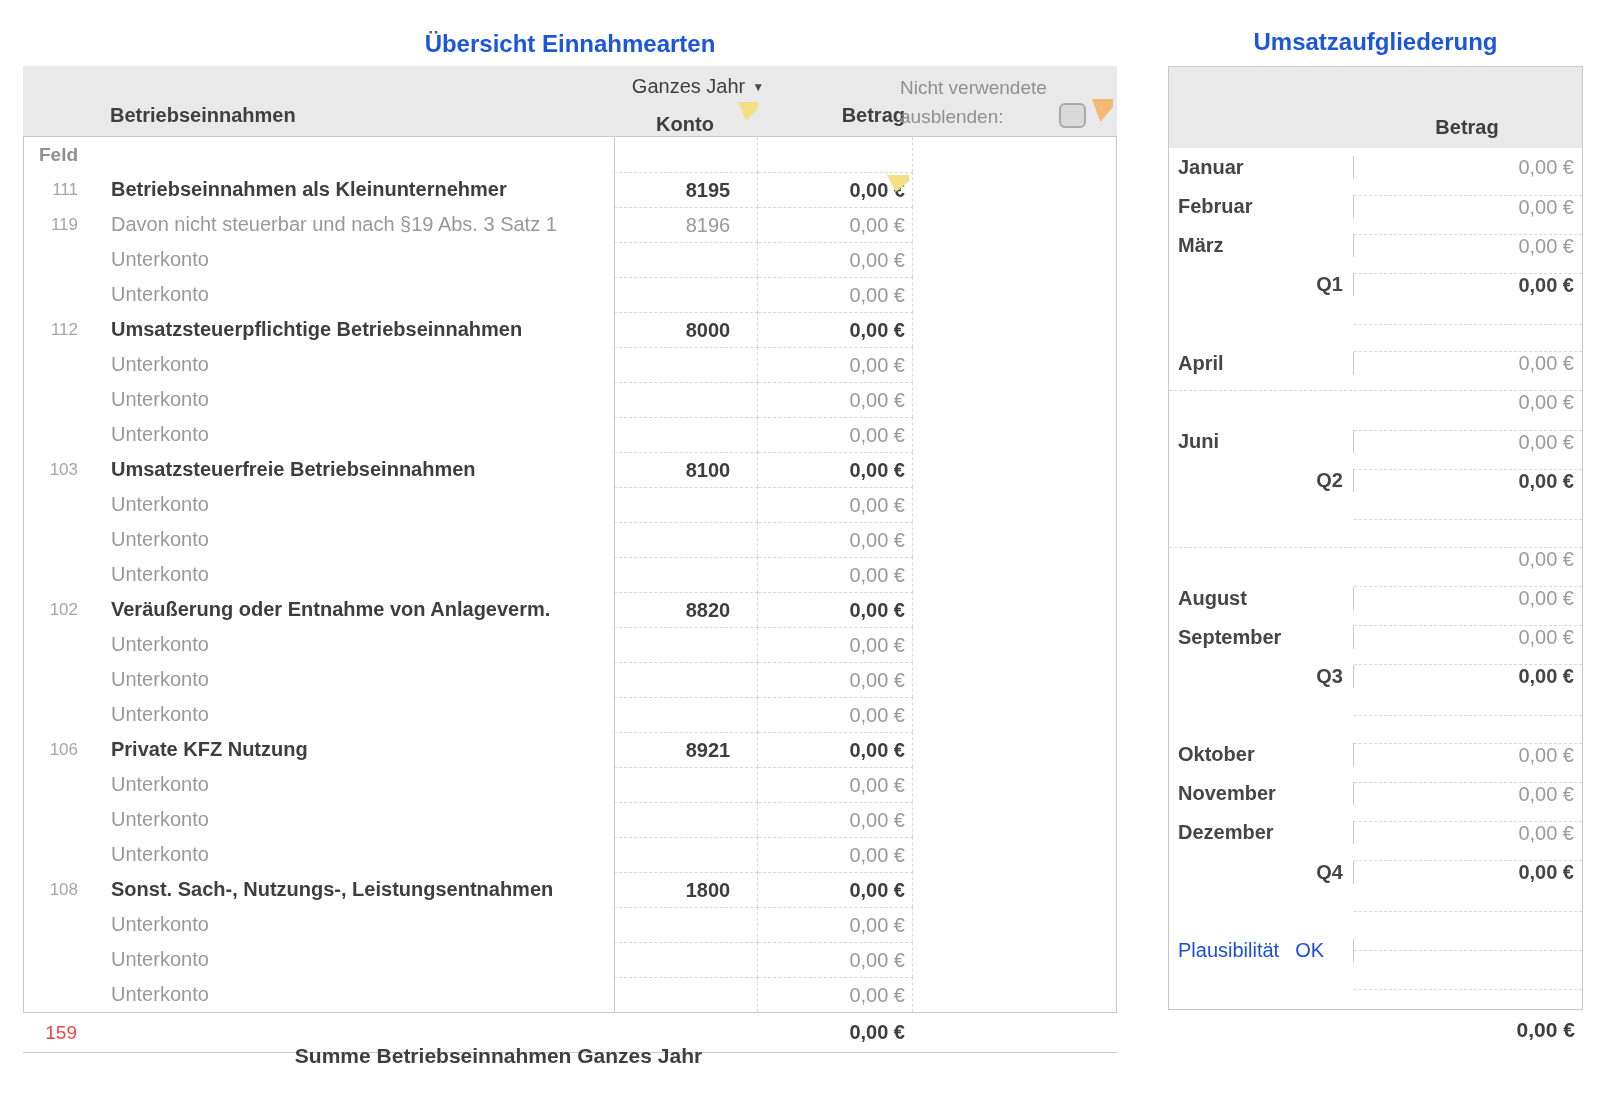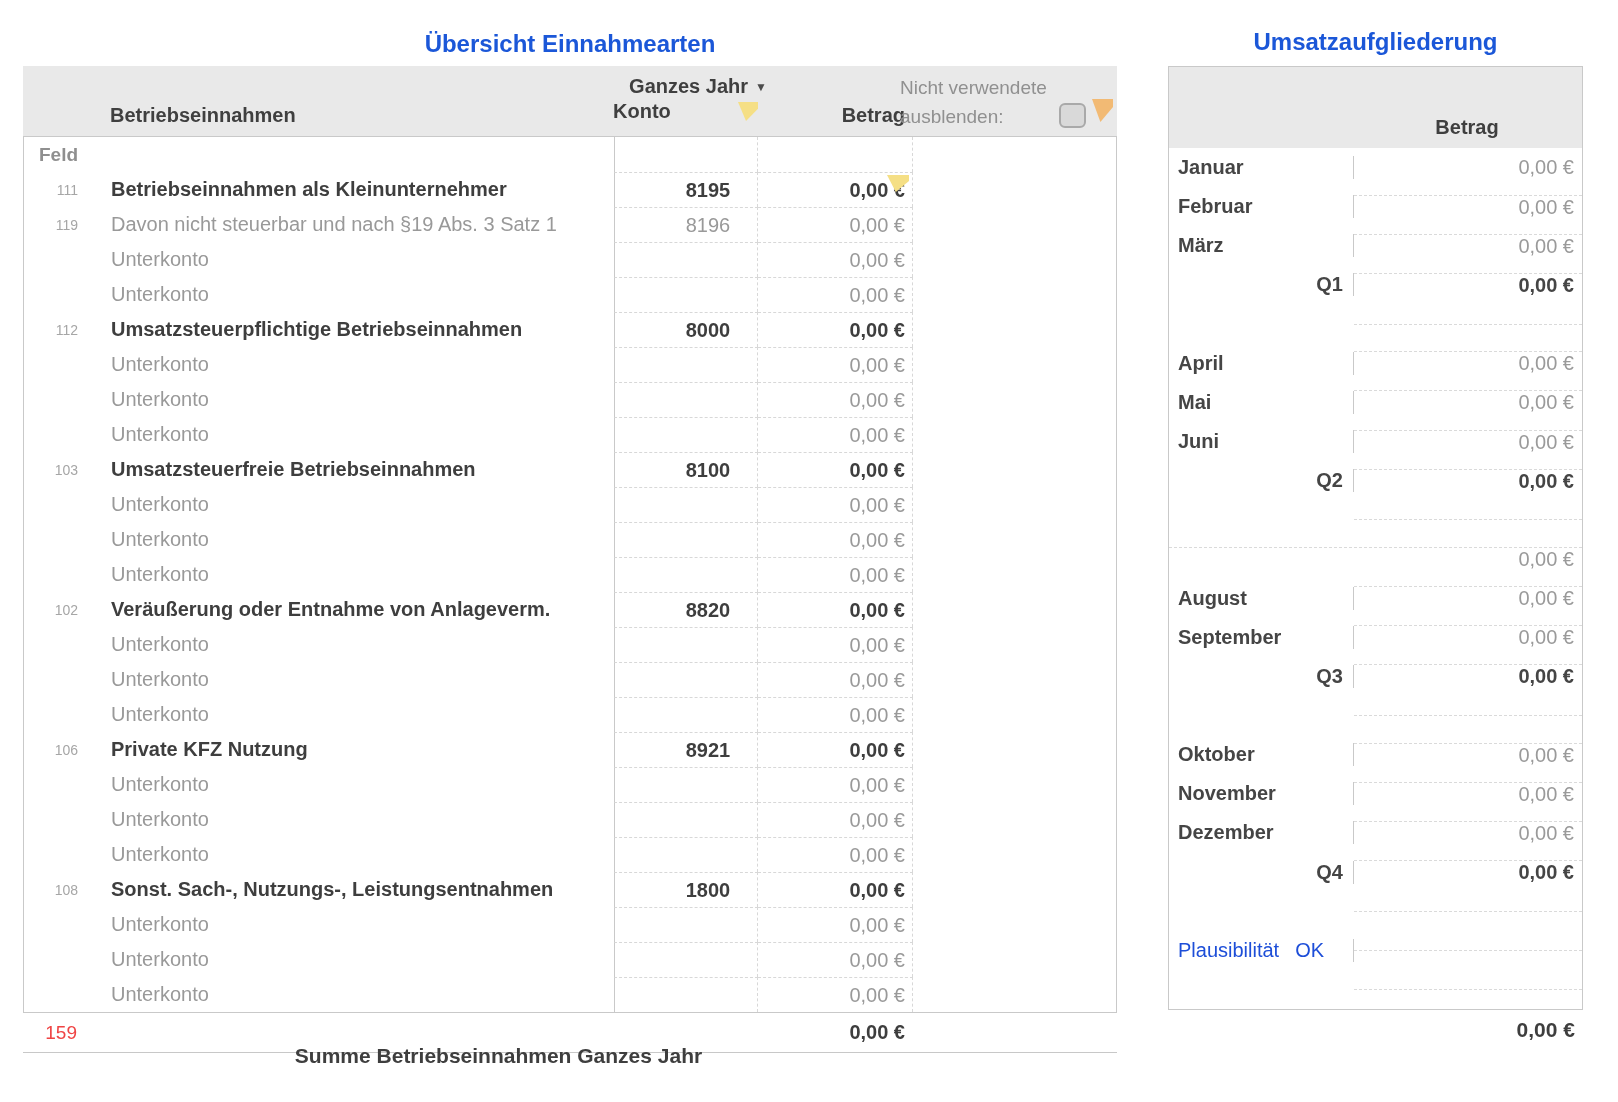--- a/index.html
+++ b/index.html
@@ -7,39 +7,39 @@
     width:1618px;height:1102px;background:#ffffff;position:relative;
     font-family:"Liberation Sans", sans-serif;color:#3e3e3e;overflow:hidden;
   }
   .title{position:absolute;font-size:24px;font-weight:700;color:#1b57d8;text-align:center;}
   #left-title{left:23px;top:30px;width:1094px;}
   #right-title{left:1168px;top:28px;width:415px;}
 
   
   #ltable-header{position:absolute;left:23px;top:66px;width:1094px;height:70px;background:#e9e9e9;}
   #ltable-header .hdr-betriebseinnahmen{position:absolute;left:87px;bottom:9px;font-size:20px;font-weight:700;color:#3f3f3f;}
-  #ltable-header .hdr-period{position:absolute;left:675px;top:9px;transform:translateX(-50%);font-size:20px;font-weight:700;color:#3f3f3f;white-space:nowrap;text-align:right;}
+  #ltable-header .hdr-period{position:absolute;left:675px;top:9px;transform:translateX(-50%);font-size:20px;font-weight:400;color:#3f3f3f;white-space:nowrap;text-align:right;}
   #ltable-header .caret{font-size:12px;color:#4c4c4c;margin-left:7px;vertical-align:2px;}
-  #ltable-header .hdr-konto{position:absolute;left:590px;bottom:13px;width:144px;font-size:20px;font-weight:700;color:#3f3f3f;}
+  #ltable-header .hdr-konto{position:absolute;left:590px;bottom:0;width:144px;text-align:center;font-size:20px;font-weight:700;color:#3f3f3f;}
   #ltable-header .hdr-betrag{position:absolute;right:212px;bottom:9px;font-size:20px;font-weight:700;color:#3f3f3f;}
   #ltable-header .hdr-hide1{position:absolute;left:877px;top:11px;font-size:19px;color:#909090;}
   #ltable-header .hdr-hide2{position:absolute;left:877px;top:40px;font-size:19px;color:#909090;}
   .checkbox{position:absolute;left:1036px;top:37px;width:27px;height:25px;background:#d9d9d9;border:2px solid #a9a9a9;border-radius:6px;box-sizing:border-box;}
   .wedge{display:block;width:20px;height:19px;clip-path:polygon(0 0,100% 0,100% 35%,40% 100%);}
   .wedge.yellow{background:#f5df85;}
   .wedge.orange{background:#f2ba74;}
   #ltable-header .konto-wedge{position:absolute;left:715px;top:36px;}
   #ltable-header .hide-wedge{position:absolute;left:1069px;top:33px;width:21px;height:23px;}
 
   #ltable-body{
     position:absolute;left:23px;top:136px;width:1094px;height:877px;
     border:1px solid #c9c9c9;box-sizing:border-box;display:flex;flex-direction:column;
   }
   .lrow{flex:1;display:flex;align-items:stretch;min-height:0;}
-  .c-feld{width:62px;display:flex;align-items:center;justify-content:flex-end;padding-right:8px;box-sizing:border-box;color:#a6a6a6;font-size:14px;}
+  .c-feld{width:62px;display:flex;align-items:center;justify-content:flex-end;padding-right:8px;box-sizing:border-box;color:#a6a6a6;font-size:17px;}
   .c-label{width:528px;display:flex;align-items:center;padding-left:25px;box-sizing:border-box;font-size:20px;}
   .c-konto{width:144px;display:flex;align-items:center;justify-content:center;font-size:20px;border-left:1px solid #c9c9c9;border-right:1px dashed #d8d8d8;box-sizing:border-box;padding-left:44px;}
   .c-betrag{width:155px;display:flex;align-items:center;justify-content:flex-end;padding-right:7px;box-sizing:border-box;border-right:1px dashed #d8d8d8;font-size:20px;position:relative;}
   .c-notes{flex:1;}
   .lrow:not(:first-child) .c-konto,
   .lrow:not(:first-child) .c-betrag{border-top:1px dashed #d8d8d8;}
   .lrow.main .c-label,.lrow.main .c-konto,.lrow.main .c-betrag{color:#3e3e3e;font-weight:700;}
   .lrow.sub .c-label,.lrow.sub .c-konto,.lrow.sub .c-betrag{color:#999999;font-weight:400;}
   .lrow.feldrow .feld-title{display:flex;align-items:center;padding-left:15px;color:#8f8f8f;font-size:19px;font-weight:600;width:47px;}
   .cell-wedge{position:absolute;top:2px;right:3px;width:22px;height:17px;}
@@ -291,21 +291,20 @@
       </div>
       <div class="rrow empty">
         <div class="r-label"></div>
         <div class="r-value"></div>
       </div>
       <div class="rrow month">
         <div class="r-label">April</div>
         <div class="r-value">0,00 €</div>
       </div>
       <div class="rrow month">
-        <div class="r-label">Mai</div>
         <div class="r-value">0,00 €</div>
       </div>
       <div class="rrow month">
         <div class="r-label">Juni</div>
         <div class="r-value">0,00 €</div>
       </div>
       <div class="rrow quarter">
         <div class="r-label">Q2</div>
         <div class="r-value">0,00 €</div>
       </div>

